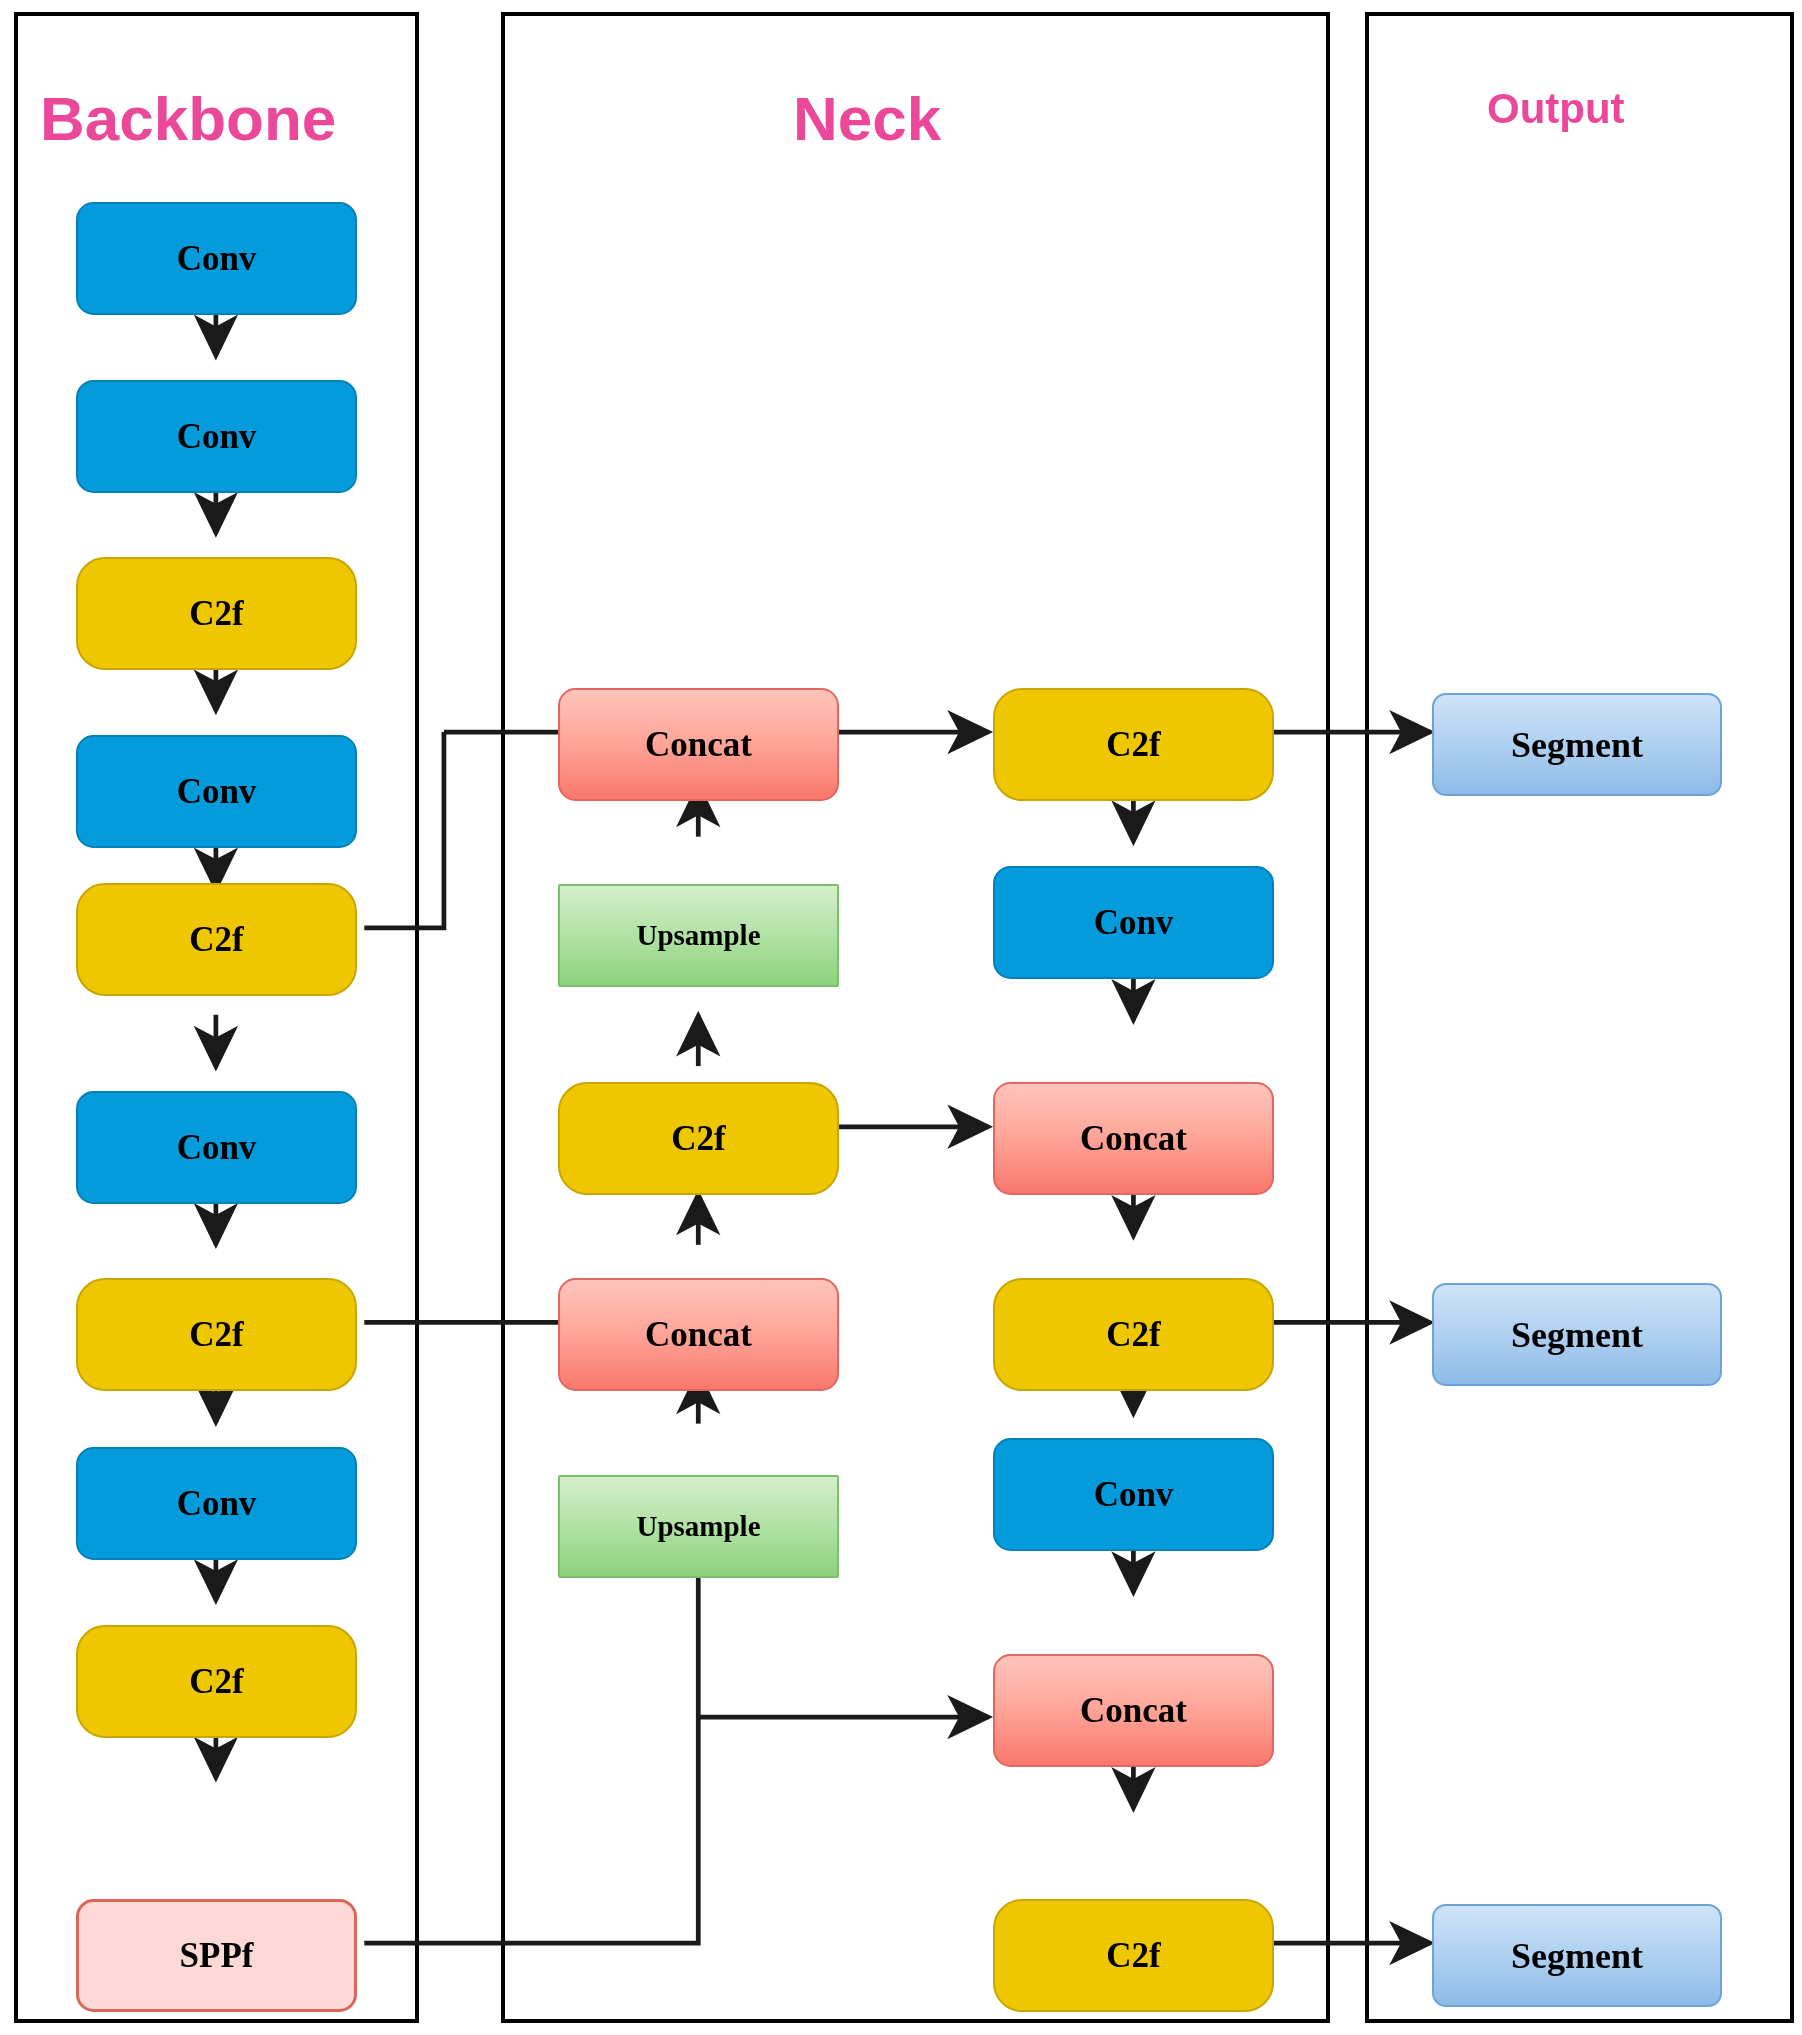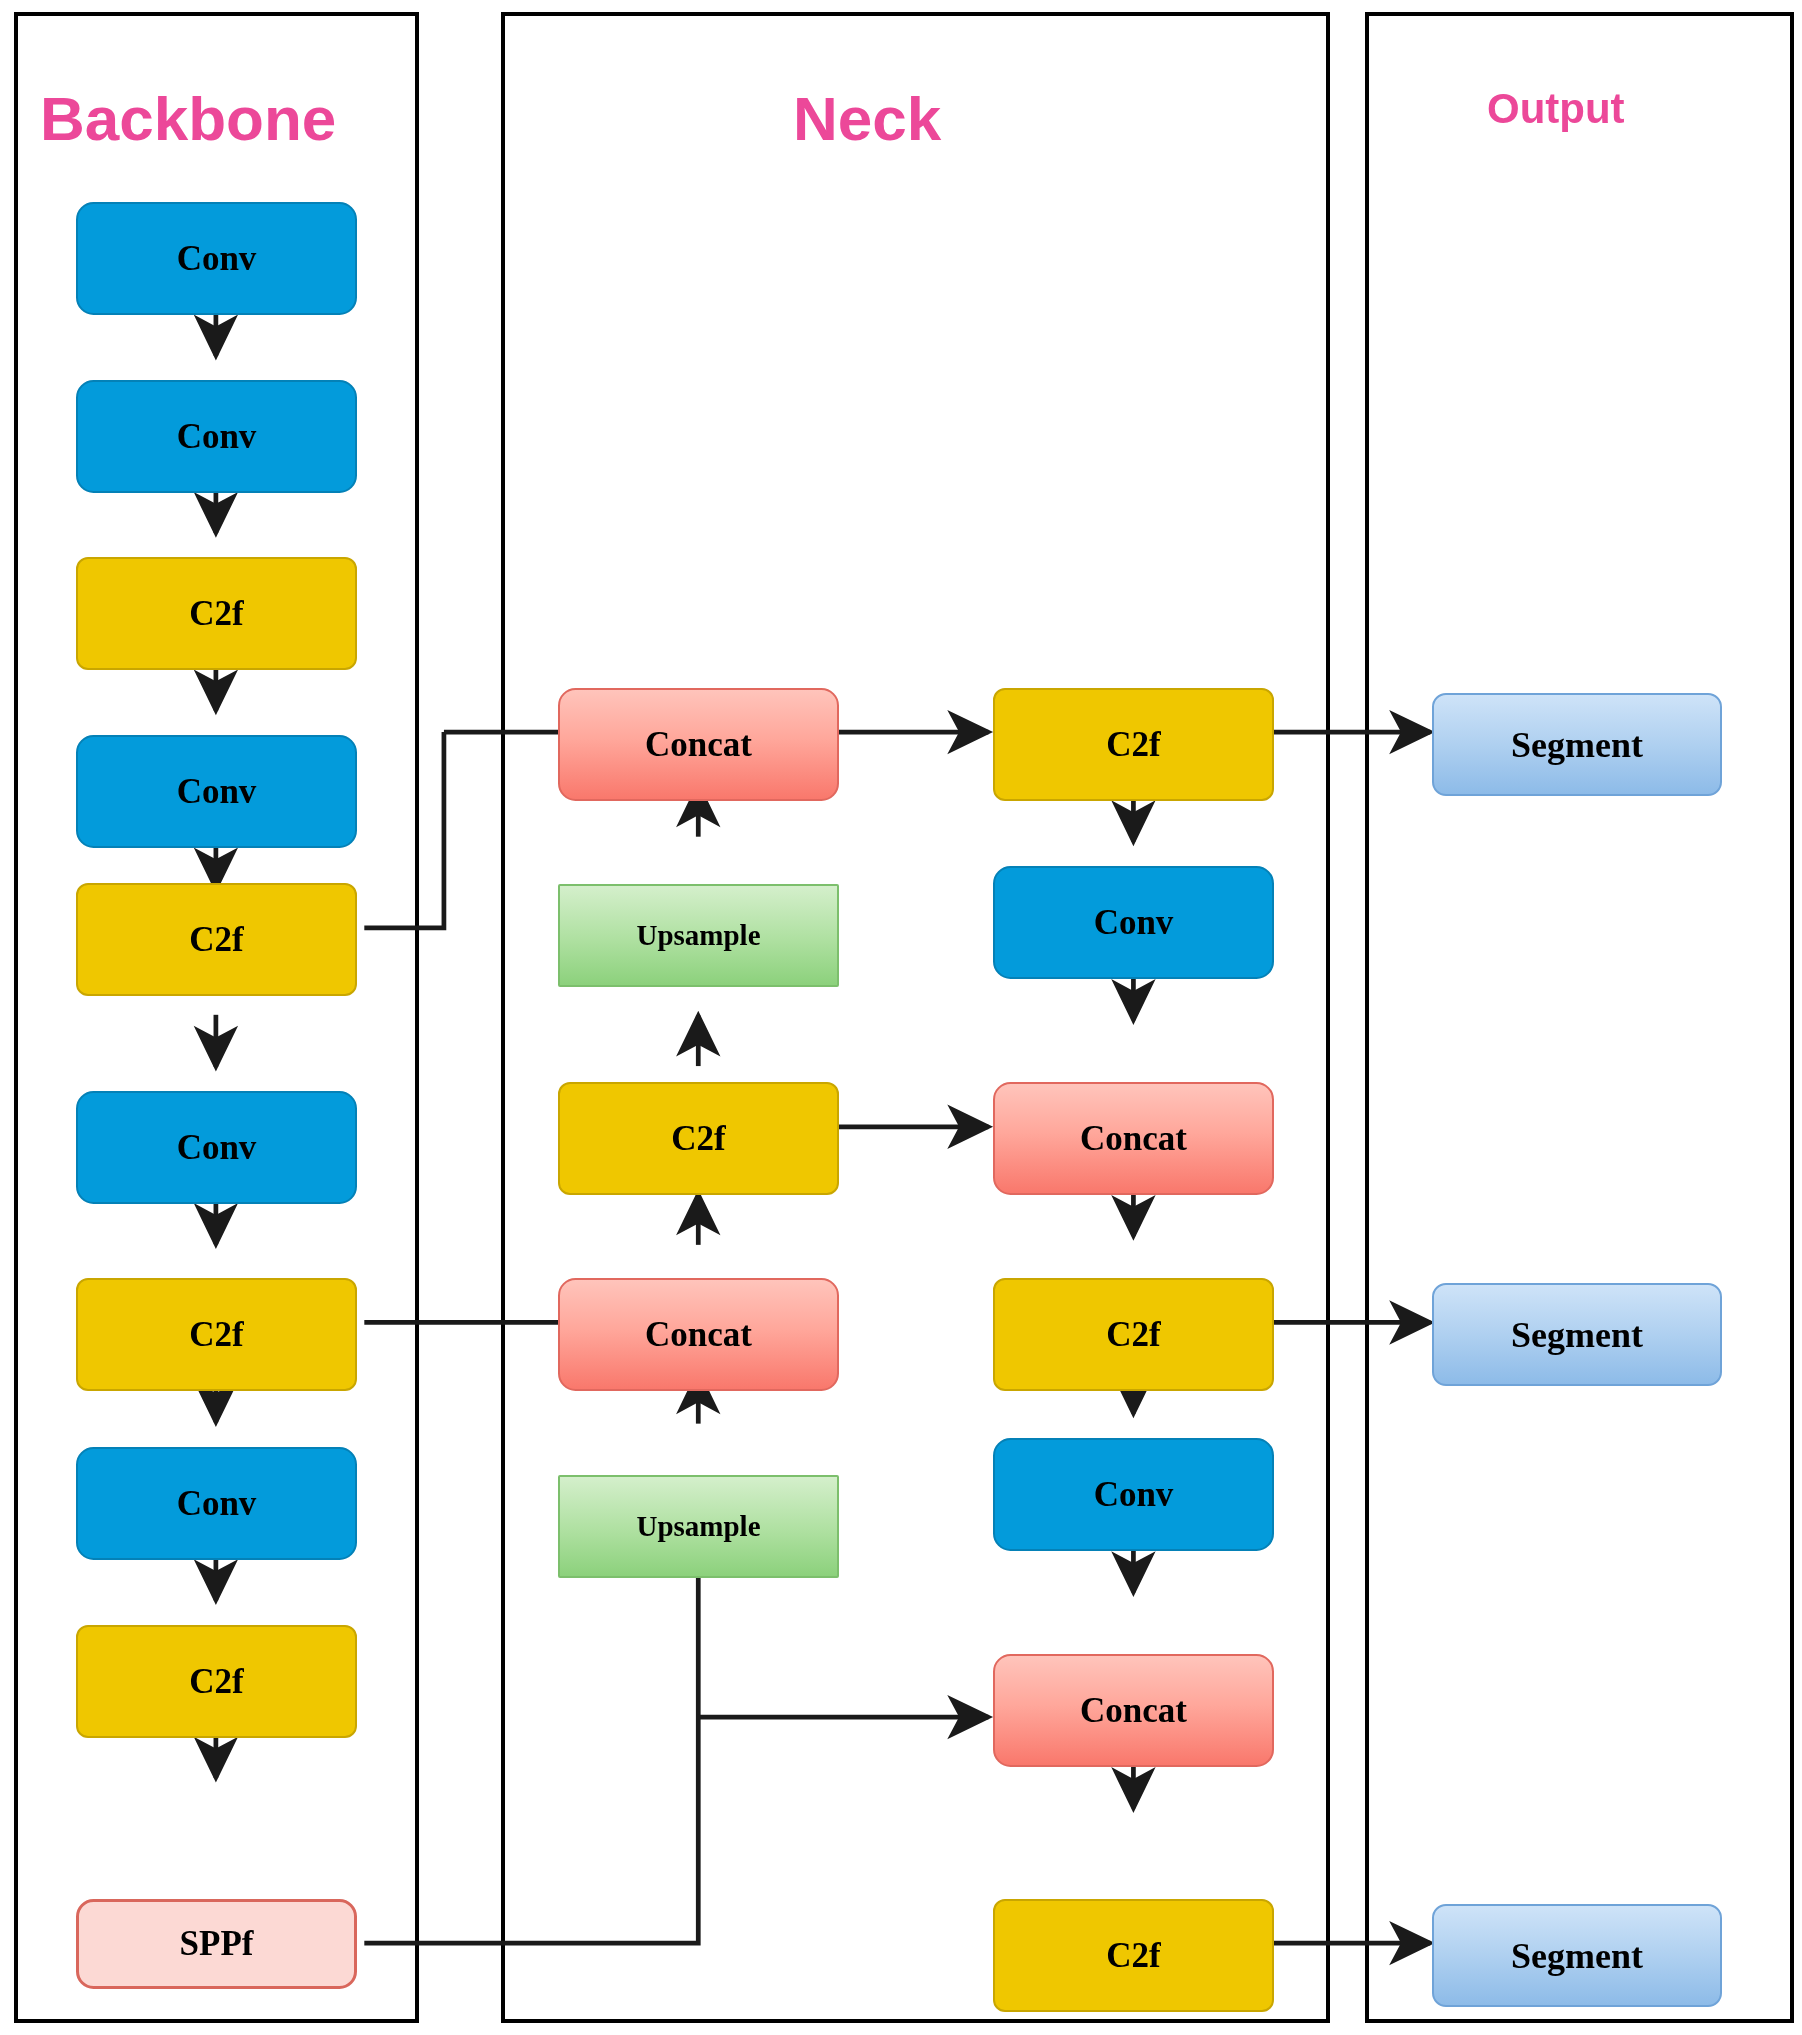--- a/index.html
+++ b/index.html
@@ -6,21 +6,21 @@
   #root{position:relative;width:1802px;height:2035px;background:#fff;
         font-family:"Liberation Serif", serif;overflow:hidden;}
   .panel{position:absolute;border:4.7px solid #000;background:#fff;box-sizing:border-box;}
   .panel-title{position:absolute;font-family:"Liberation Sans", sans-serif;
         font-weight:bold;color:#ec4899;white-space:nowrap;line-height:1;}
   .node{position:absolute;box-sizing:border-box;display:flex;
         align-items:center;justify-content:center;
         font-family:"Liberation Serif", serif;font-weight:bold;color:#000;
         text-align:center;white-space:nowrap;margin-top:12px;}
   .n-conv{background:#039BDB;border:2px solid #0481B7;border-radius:17.5px;font-size:35px;}
-  .n-c2f{background:#EFC700;border:2.7px solid #C9A600;border-radius:12px;font-size:35px;}
+  .n-c2f{background:#EFC700;border:2.7px solid #C9A600;border-radius:29px;font-size:35px;}
   .n-sppf{background:#FCD9D4;border:3.4px solid #D9675C;border-radius:17.5px;font-size:35px;}
   .n-concat{background:linear-gradient(180deg,#FFC4BB 0%,#FFA79B 45%,#F9786C 100%);
             border:2.7px solid #E1685E;border-radius:17.5px;font-size:35px;}
   .n-upsample{background:linear-gradient(180deg,#D4EFCB 0%,#AEE0A0 55%,#8CD17C 100%);
             border:2.7px solid #7CBF6C;border-radius:2px;font-size:29px;}
   .n-segment{background:linear-gradient(180deg,#CEE3F8 0%,#AFD0F0 50%,#8DBBE8 100%);
             border:2.7px solid #6FA3D8;border-radius:14px;font-size:36px;}
   svg.wires{position:absolute;left:0;top:0;width:1802px;height:2035px;
             pointer-events:none;overflow:visible;}
 </style>
@@ -88,21 +88,21 @@
 
   <div class="node n-conv" style="left:76px;top:190px;width:281px;height:113px;">Conv</div>
   <div class="node n-conv" style="left:76px;top:368px;width:281px;height:113px;">Conv</div>
   <div class="node n-c2f" style="left:76px;top:545px;width:281px;height:113px;">C2f</div>
   <div class="node n-conv" style="left:76px;top:723px;width:281px;height:113px;">Conv</div>
   <div class="node n-c2f" style="left:76px;top:871px;width:281px;height:113px;">C2f</div>
   <div class="node n-conv" style="left:76px;top:1079px;width:281px;height:113px;">Conv</div>
   <div class="node n-c2f" style="left:76px;top:1266px;width:281px;height:113px;">C2f</div>
   <div class="node n-conv" style="left:76px;top:1435px;width:281px;height:113px;">Conv</div>
   <div class="node n-c2f" style="left:76px;top:1613px;width:281px;height:113px;">C2f</div>
-  <div class="node n-sppf" style="left:76px;top:1887px;width:281px;height:90px;">SPPf</div>
+  <div class="node n-sppf" style="left:76px;top:1887px;width:281px;height:113px;">SPPf</div>
 
   <div class="node n-concat" style="left:558px;top:676px;width:281px;height:113px;">Concat</div>
   <div class="node n-upsample" style="left:558px;top:872px;width:281px;height:103px;">Upsample</div>
   <div class="node n-c2f" style="left:558px;top:1070px;width:281px;height:113px;">C2f</div>
   <div class="node n-concat" style="left:558px;top:1266px;width:281px;height:113px;">Concat</div>
   <div class="node n-upsample" style="left:558px;top:1463px;width:281px;height:103px;">Upsample</div>
 
   <div class="node n-c2f" style="left:993px;top:676px;width:281px;height:113px;">C2f</div>
   <div class="node n-conv" style="left:993px;top:854px;width:281px;height:113px;">Conv</div>
   <div class="node n-concat" style="left:993px;top:1070px;width:281px;height:113px;">Concat</div>

